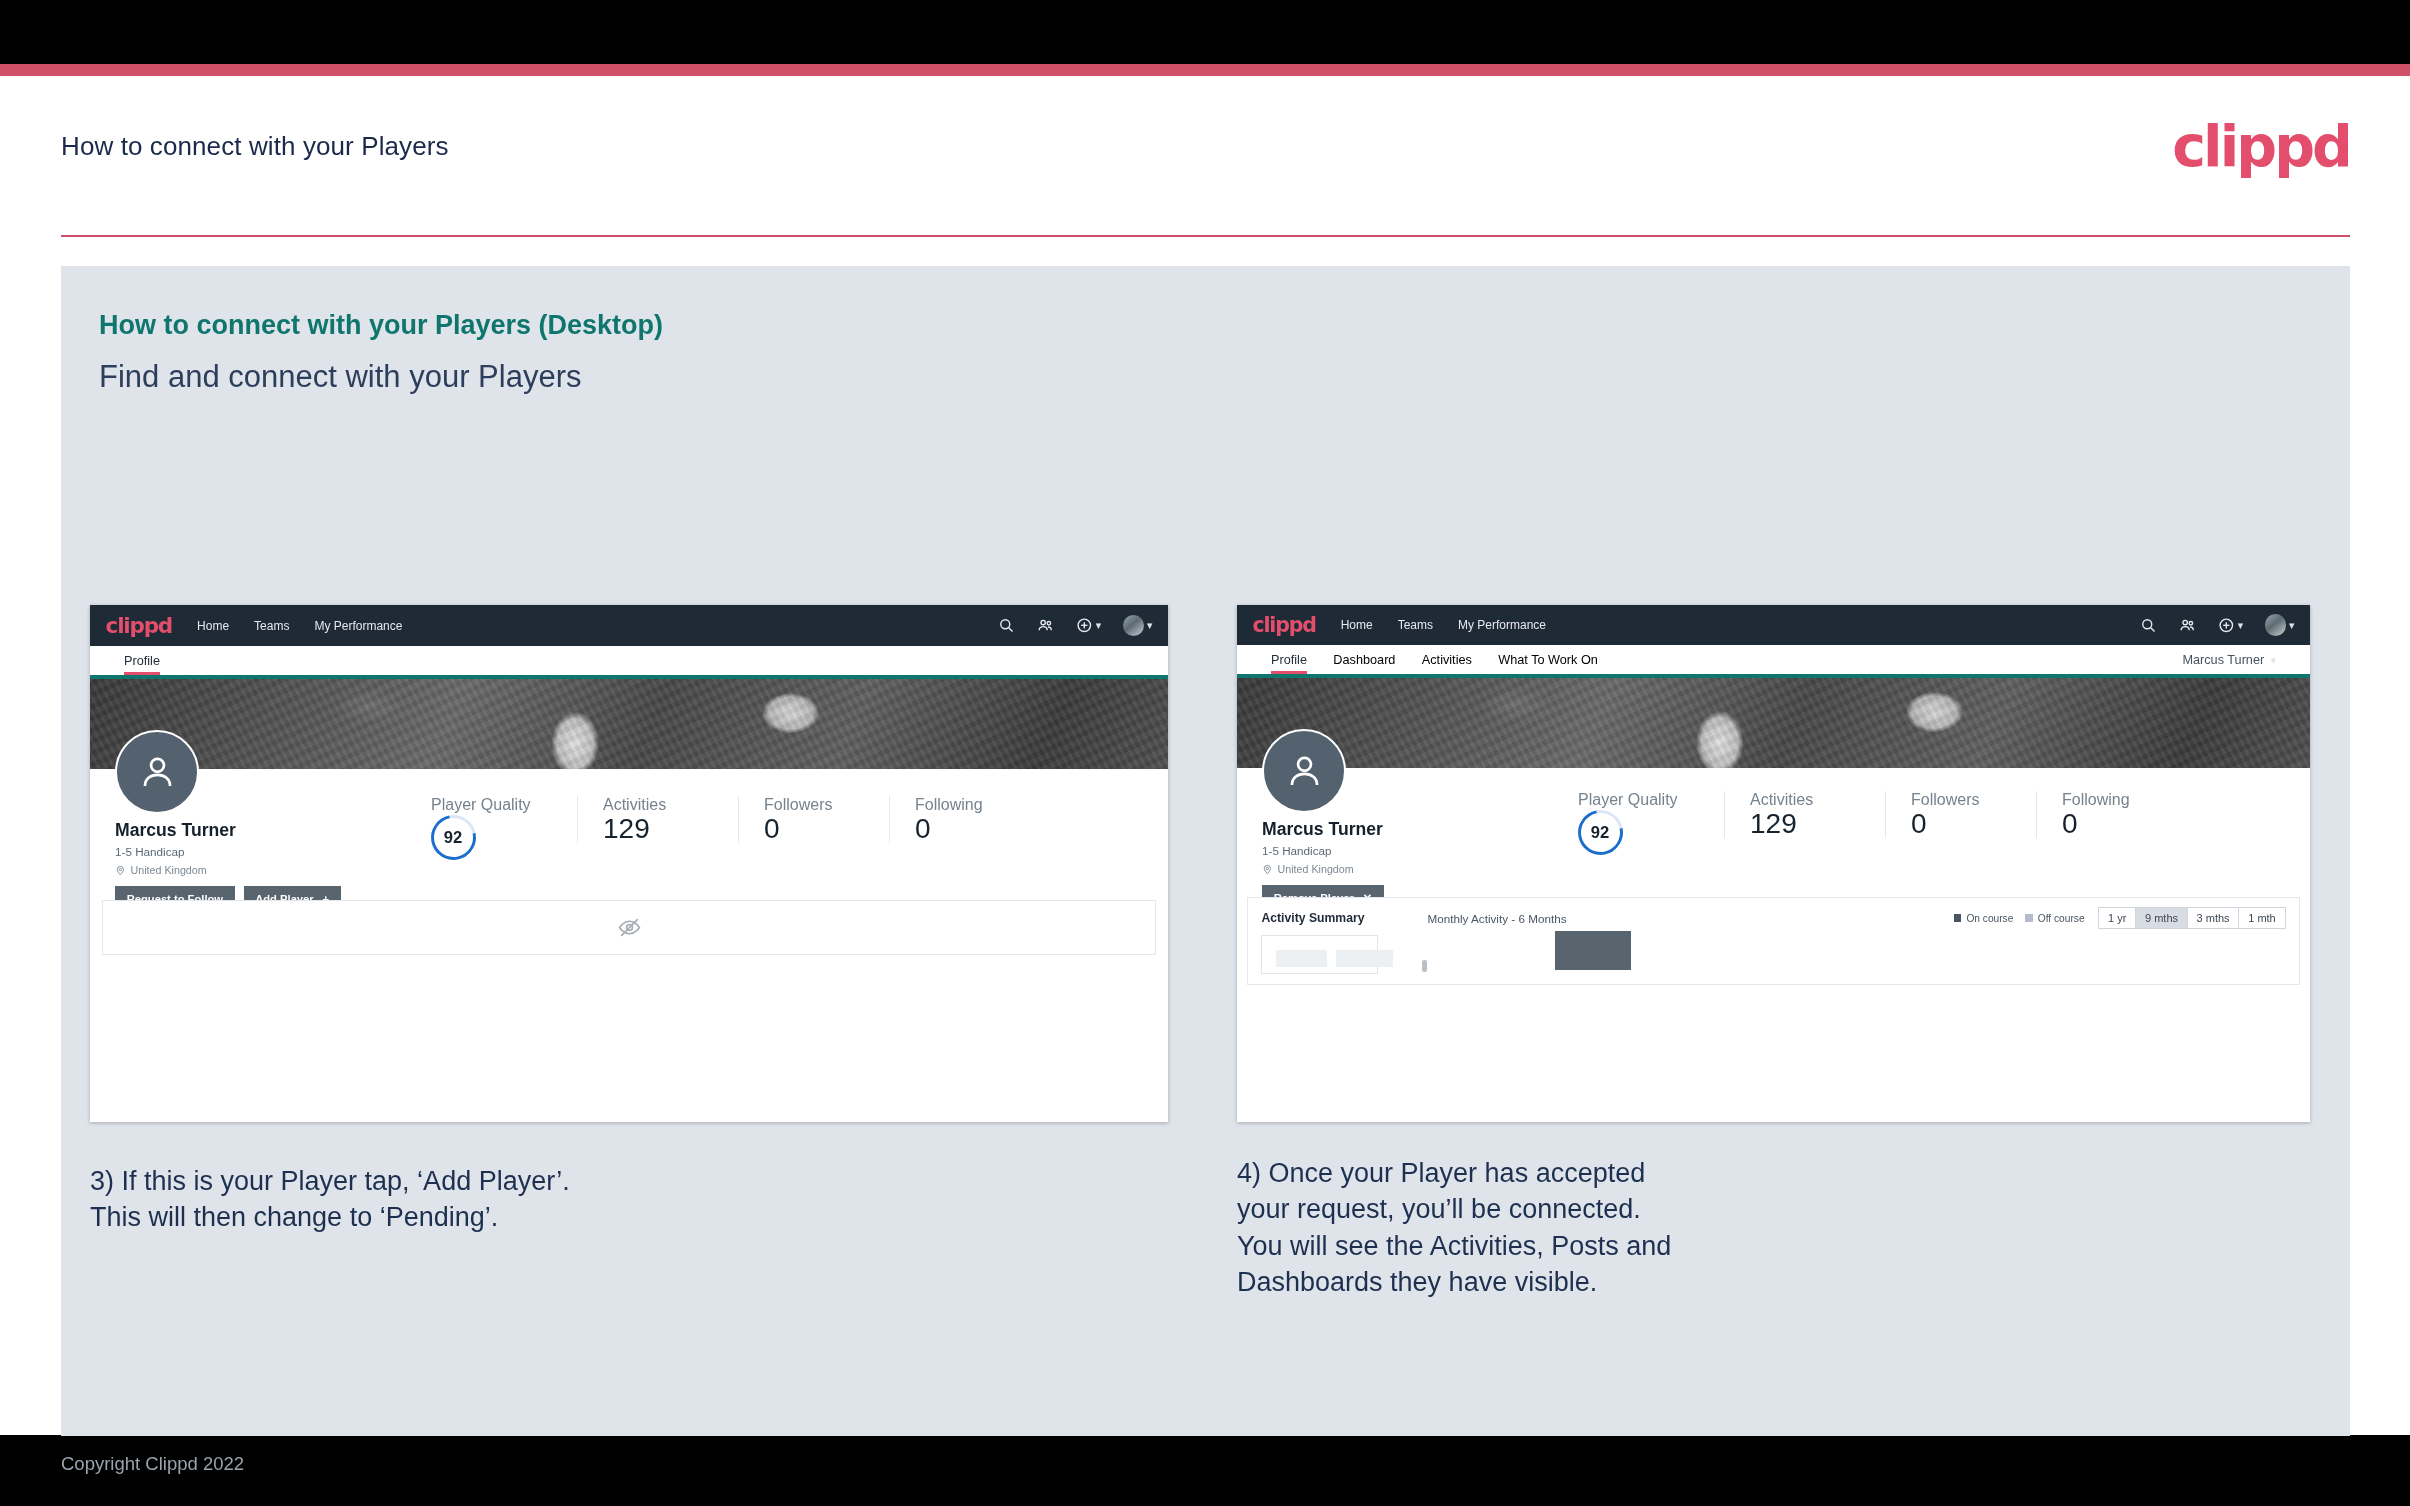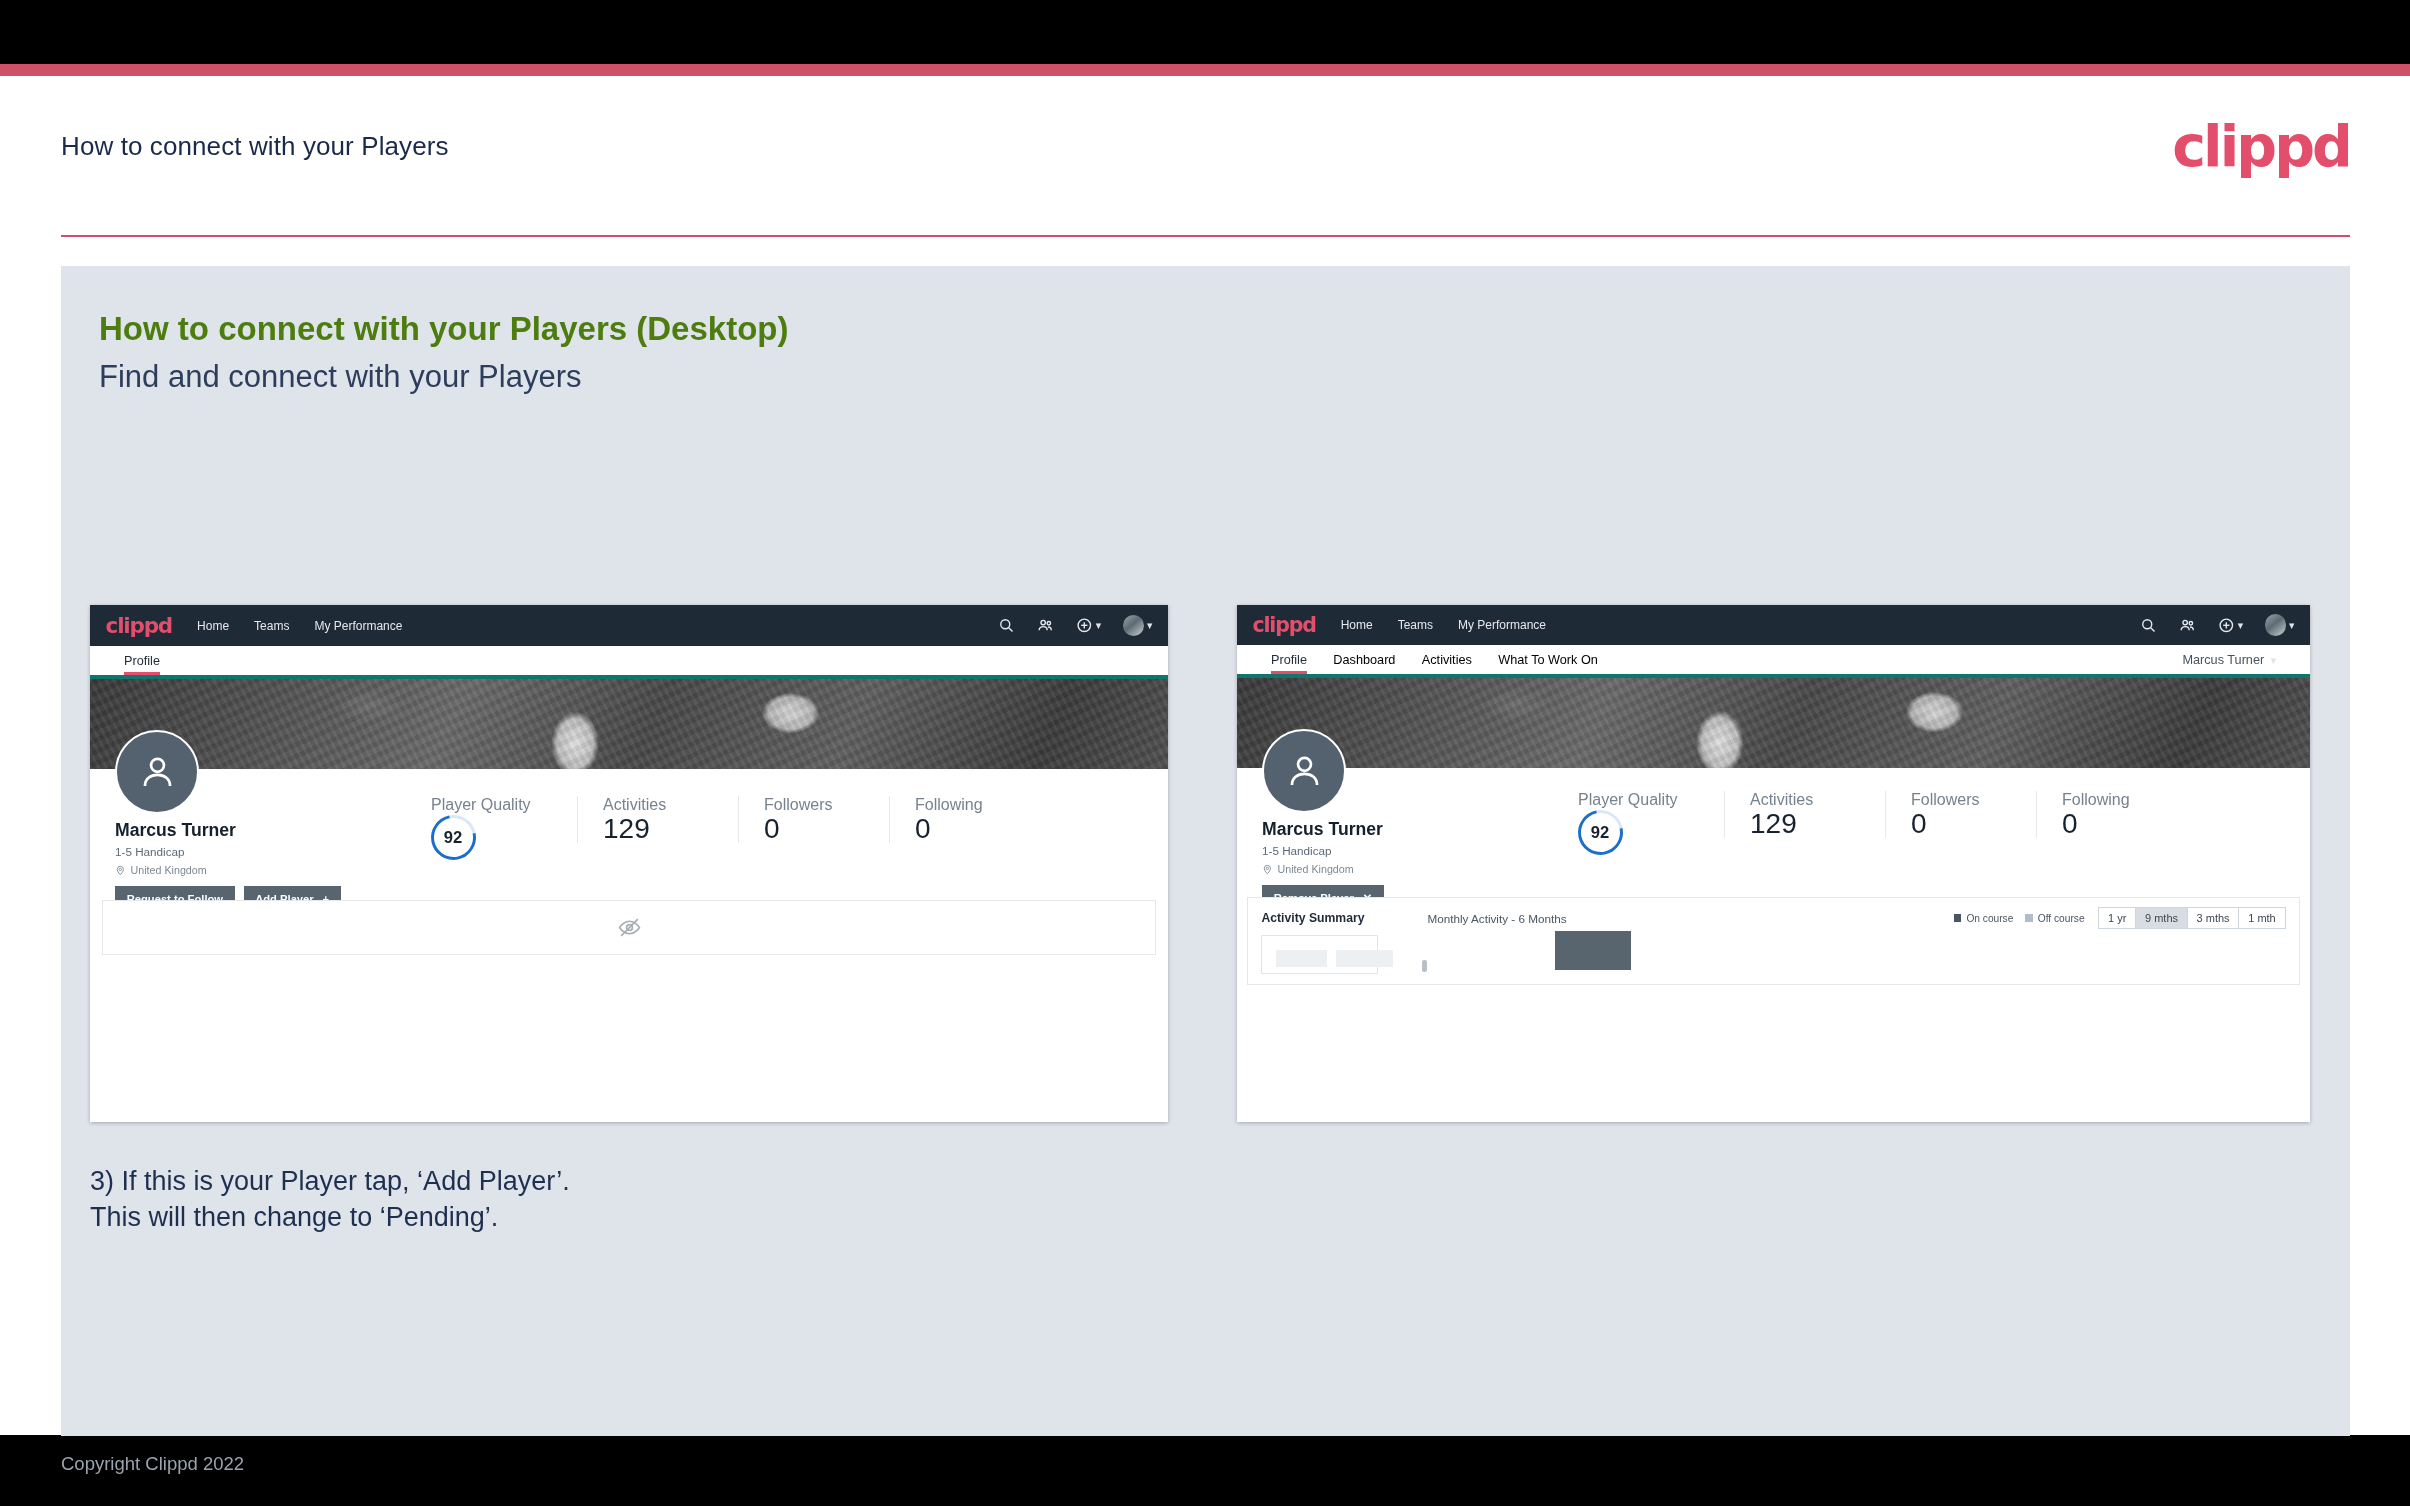--- a/index.html
+++ b/index.html
@@ -38,21 +38,21 @@
   }
 
   
   .panel {
     position:absolute; left:61px; top:190px; right:61px;
     height:1170px; background:#dfe3ea;
   }
 
   .h1 {
     position:absolute; left:38px; top:44px;
-    font-size:33px; font-weight:bold; color:#4d7c0f;
+    font-size:27px; font-weight:bold; color:#0f766e;
   }
   .h2 {
     position:absolute; left:38px; top:93px;
     font-size:31px; color:#2d3e5c; font-weight:400;
   }
 
   
   .shot {
     position:absolute; overflow:hidden; background:#fff;
     box-shadow:0 1px 3.9px rgba(0,0,0,.25);
@@ -464,18 +464,22 @@
             <div class="axis-dot"></div>
             <div class="bar"></div>
           </div>
         </div>
 
         <div class="shot-fade"></div>
       </div>
 
       <div class="cap c3" style="white-space:pre-line">3) If this is your Player tap, ‘Add Player’.
 This will then change to ‘Pending’.</div>
+      <div class="cap c4" style="white-space:pre-line">4) Once your Player has accepted
+your request, you’ll be connected.
+You will see the Activities, Posts and
+Dashboards they have visible.</div>
     </div>
 
     <div class="copyright">Copyright Clippd 2022</div>
   </div>
 </div>
 
 
 </body></html>

